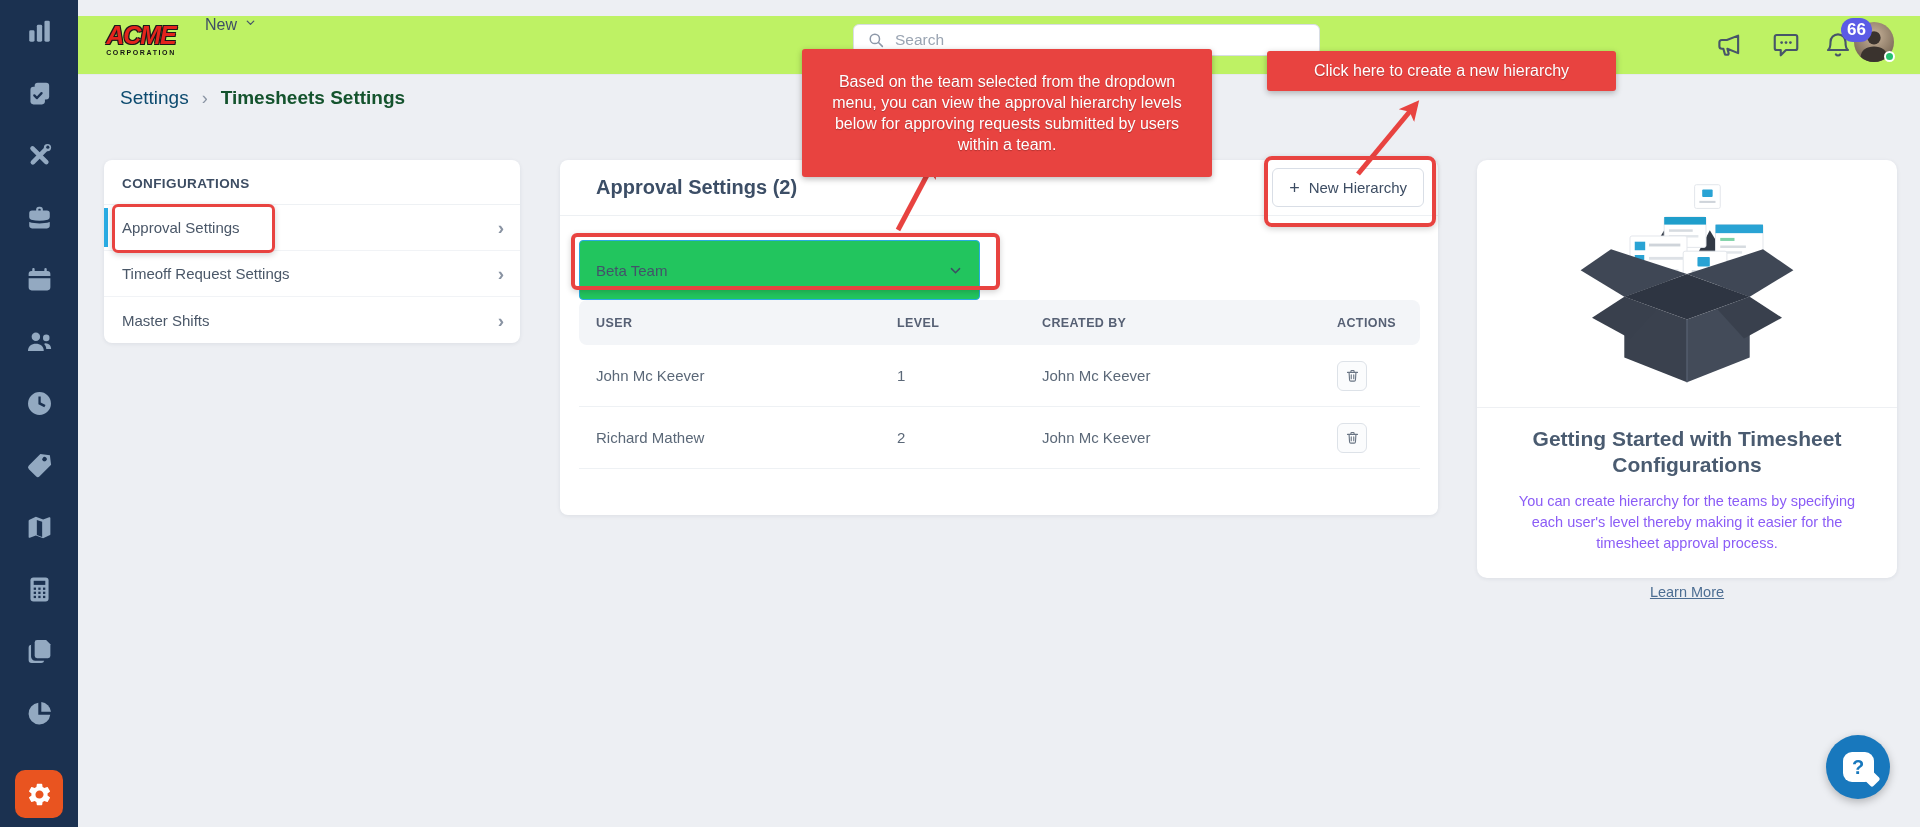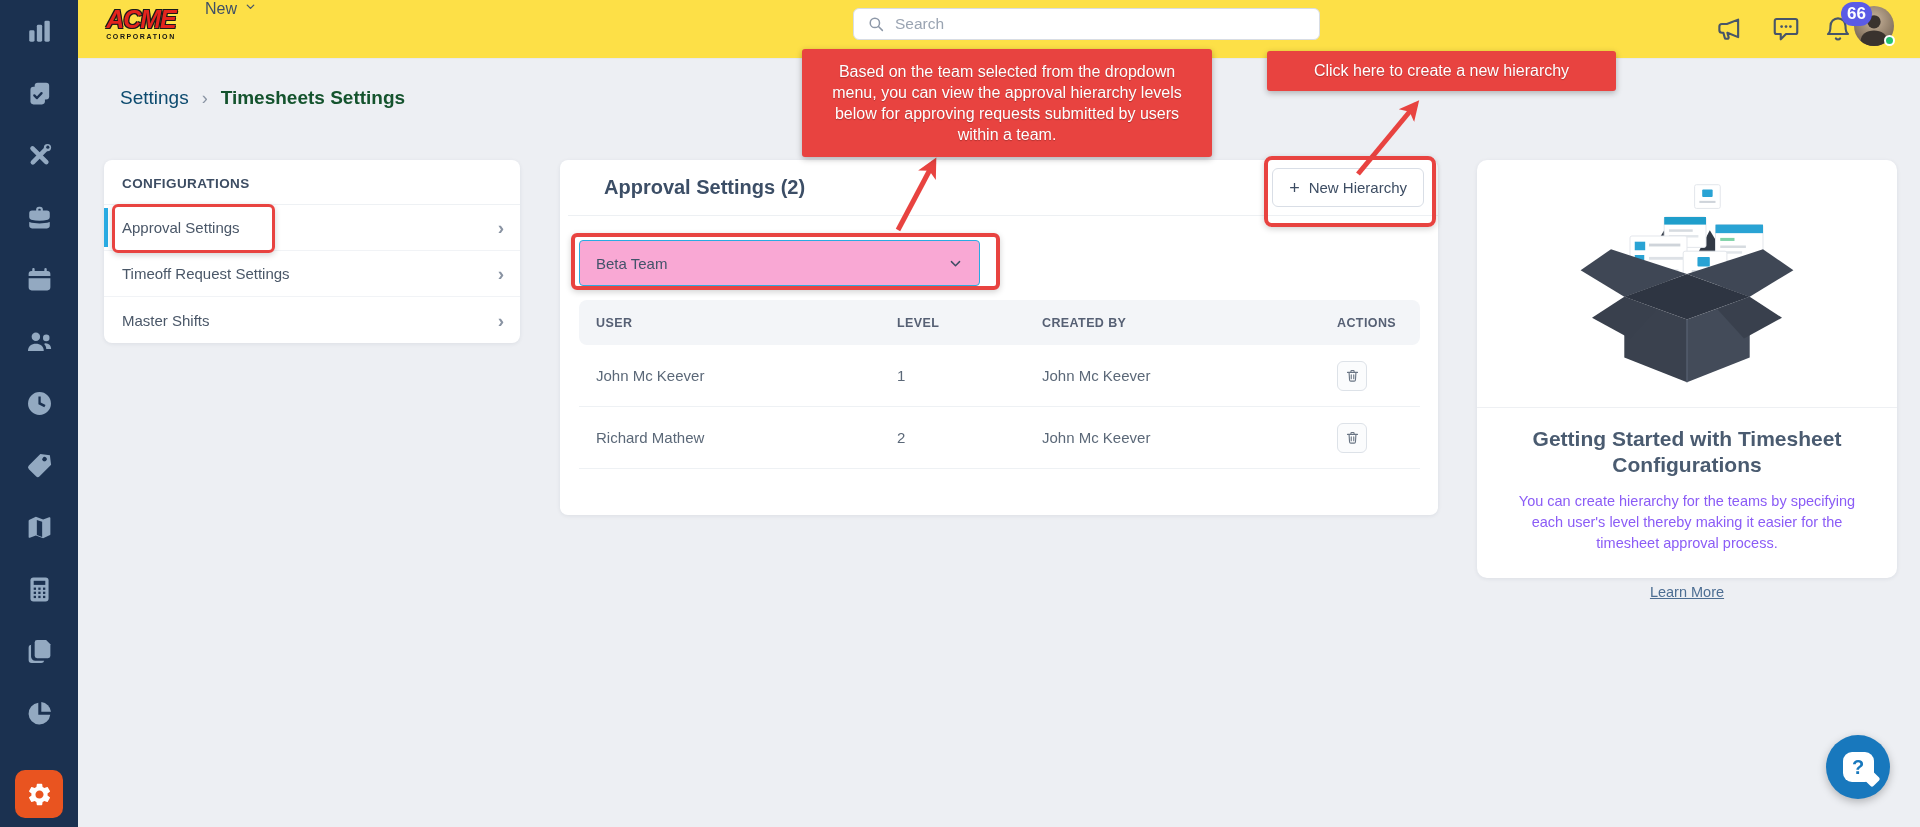--- a/index.html
+++ b/index.html
@@ -23,22 +23,22 @@
   }
   .side-icon svg { width:29px; height:29px; fill:#93a9c1; }
   .settings-fab {
     position:absolute; left:15px; bottom:9px; width:48px; height:48px;
     background:#e95420; border-radius:10px;
     display:flex; align-items:center; justify-content:center; cursor:pointer;
   }
   .settings-fab svg { width:27px; height:27px; }
   
   .header {
-    position:absolute; left:78px; top:0; width:1842px; height:59px;
-    background:#fde047; border-bottom:1px solid #e6e9ee; z-index:10;
+    position:absolute; left:78px; top:16px; width:1842px; height:59px;
+    background:#bef264; border-bottom:1px solid #e6e9ee; z-index:10;
   }
   .logo { position:absolute; left:22px; top:7px; width:82px; text-align:center; cursor:pointer; }
   .logo .logo-main {
     display:block; font-size:25px; font-weight:900; font-style:italic;
     color:#e3241d; letter-spacing:-1px; line-height:1;
     text-shadow:-1px 1px 0 #1a1a1a, 1px 1px 0 #1a1a1a, 1px -1px 0 #1a1a1a, -1px -1px 0 #1a1a1a;
   }
   .logo .logo-sub {
     display:block; font-size:7px; font-weight:700; color:#141414; letter-spacing:1.6px; margin-top:1px;
   }
@@ -109,33 +109,32 @@
   .config-item:last-child { border-bottom:none; }
   .config-item.active::before {
     content:""; position:absolute; left:0; top:3px; bottom:3px; width:4px; background:#29abe2;
   }
   .cfg-chevron { margin-left:auto; color:#8a94a3; font-size:19px; font-weight:700; line-height:1; }
   
   .main-card { left:560px; top:160px; width:878px; height:355px; }
   .main-title-row {
     height:56px; display:flex; align-items:center; padding:0 14px 0 36px;
     border-bottom:1px solid #edf0f3;
-    margin-left:8px;
   }
   .main-title { font-size:20px; font-weight:700; color:#3c4e66; }
   .new-hierarchy-btn {
     margin-left:auto; height:39px; padding:0 16px;
     border:1px solid #d9dee6; border-radius:6px; background:#fff;
     color:#3d4d63; font-size:15px; display:flex; align-items:center; gap:9px;
     cursor:pointer; font-family:"Liberation Sans", sans-serif;
   }
   .new-hierarchy-btn .plus { font-size:18px; font-weight:400; color:#3d4d63; line-height:1; }
   .team-select {
-    position:absolute; left:19px; top:80px; width:401px; height:46px;
-    border:1px solid #29abe2; border-radius:4px; background:#f9a8d4;
+    position:absolute; left:19px; top:80px; width:401px; height:60px;
+    border:1px solid #29abe2; border-radius:4px; background:#22c55e;
     display:flex; align-items:center; padding:0 16px;
     font-size:15px; color:#43536a; cursor:pointer;
   }
   .team-select svg { margin-left:auto; width:15px; height:15px; }
   .table { position:absolute; left:19px; top:140px; width:841px; }
   .thead {
     height:45px; background:#f3f5f8; border-radius:8px;
     display:grid; grid-template-columns:301px 145px 295px 1fr;
     align-items:center; padding:0 17px;
     font-size:12.5px; font-weight:700; color:#566074; letter-spacing:0.4px;
@@ -167,21 +166,21 @@
     text-decoration:underline; cursor:pointer;
   }
   
   .callout {
     position:absolute; background:#e84340; color:#fff; text-align:center;
     border-radius:3px; box-shadow:0 2px 6px rgba(0,0,0,0.28);
     font-size:16px; line-height:1.32; z-index:60;
     text-shadow:0 1px 1px rgba(0,0,0,0.25);
     display:flex; align-items:center; justify-content:center;
   }
-  .callout-dropdown { left:802px; top:49px; width:410px; height:108px; padding:8px 14px; }
+  .callout-dropdown { left:802px; top:49px; width:410px; height:128px; padding:8px 14px; }
   .callout-newhier { left:1267px; top:51px; width:349px; height:40px; padding:0 10px; }
   .anno-box {
     position:absolute; border:3px solid #e84340; border-radius:6px;
     box-shadow:0 2px 6px rgba(0,0,0,0.18); z-index:58; pointer-events:none;
   }
   .anno-approval { left:112px; top:204px; width:163px; height:49px; }
   .anno-dropdown { left:571px; top:233px; width:429px; height:57px; border-width:4px; }
   .anno-newhier  { left:1264px; top:156px; width:172px; height:71px; border-width:4px; border-radius:8px; }
   .arrows { position:absolute; left:0; top:0; width:1920px; height:827px; z-index:55; pointer-events:none; }
   

